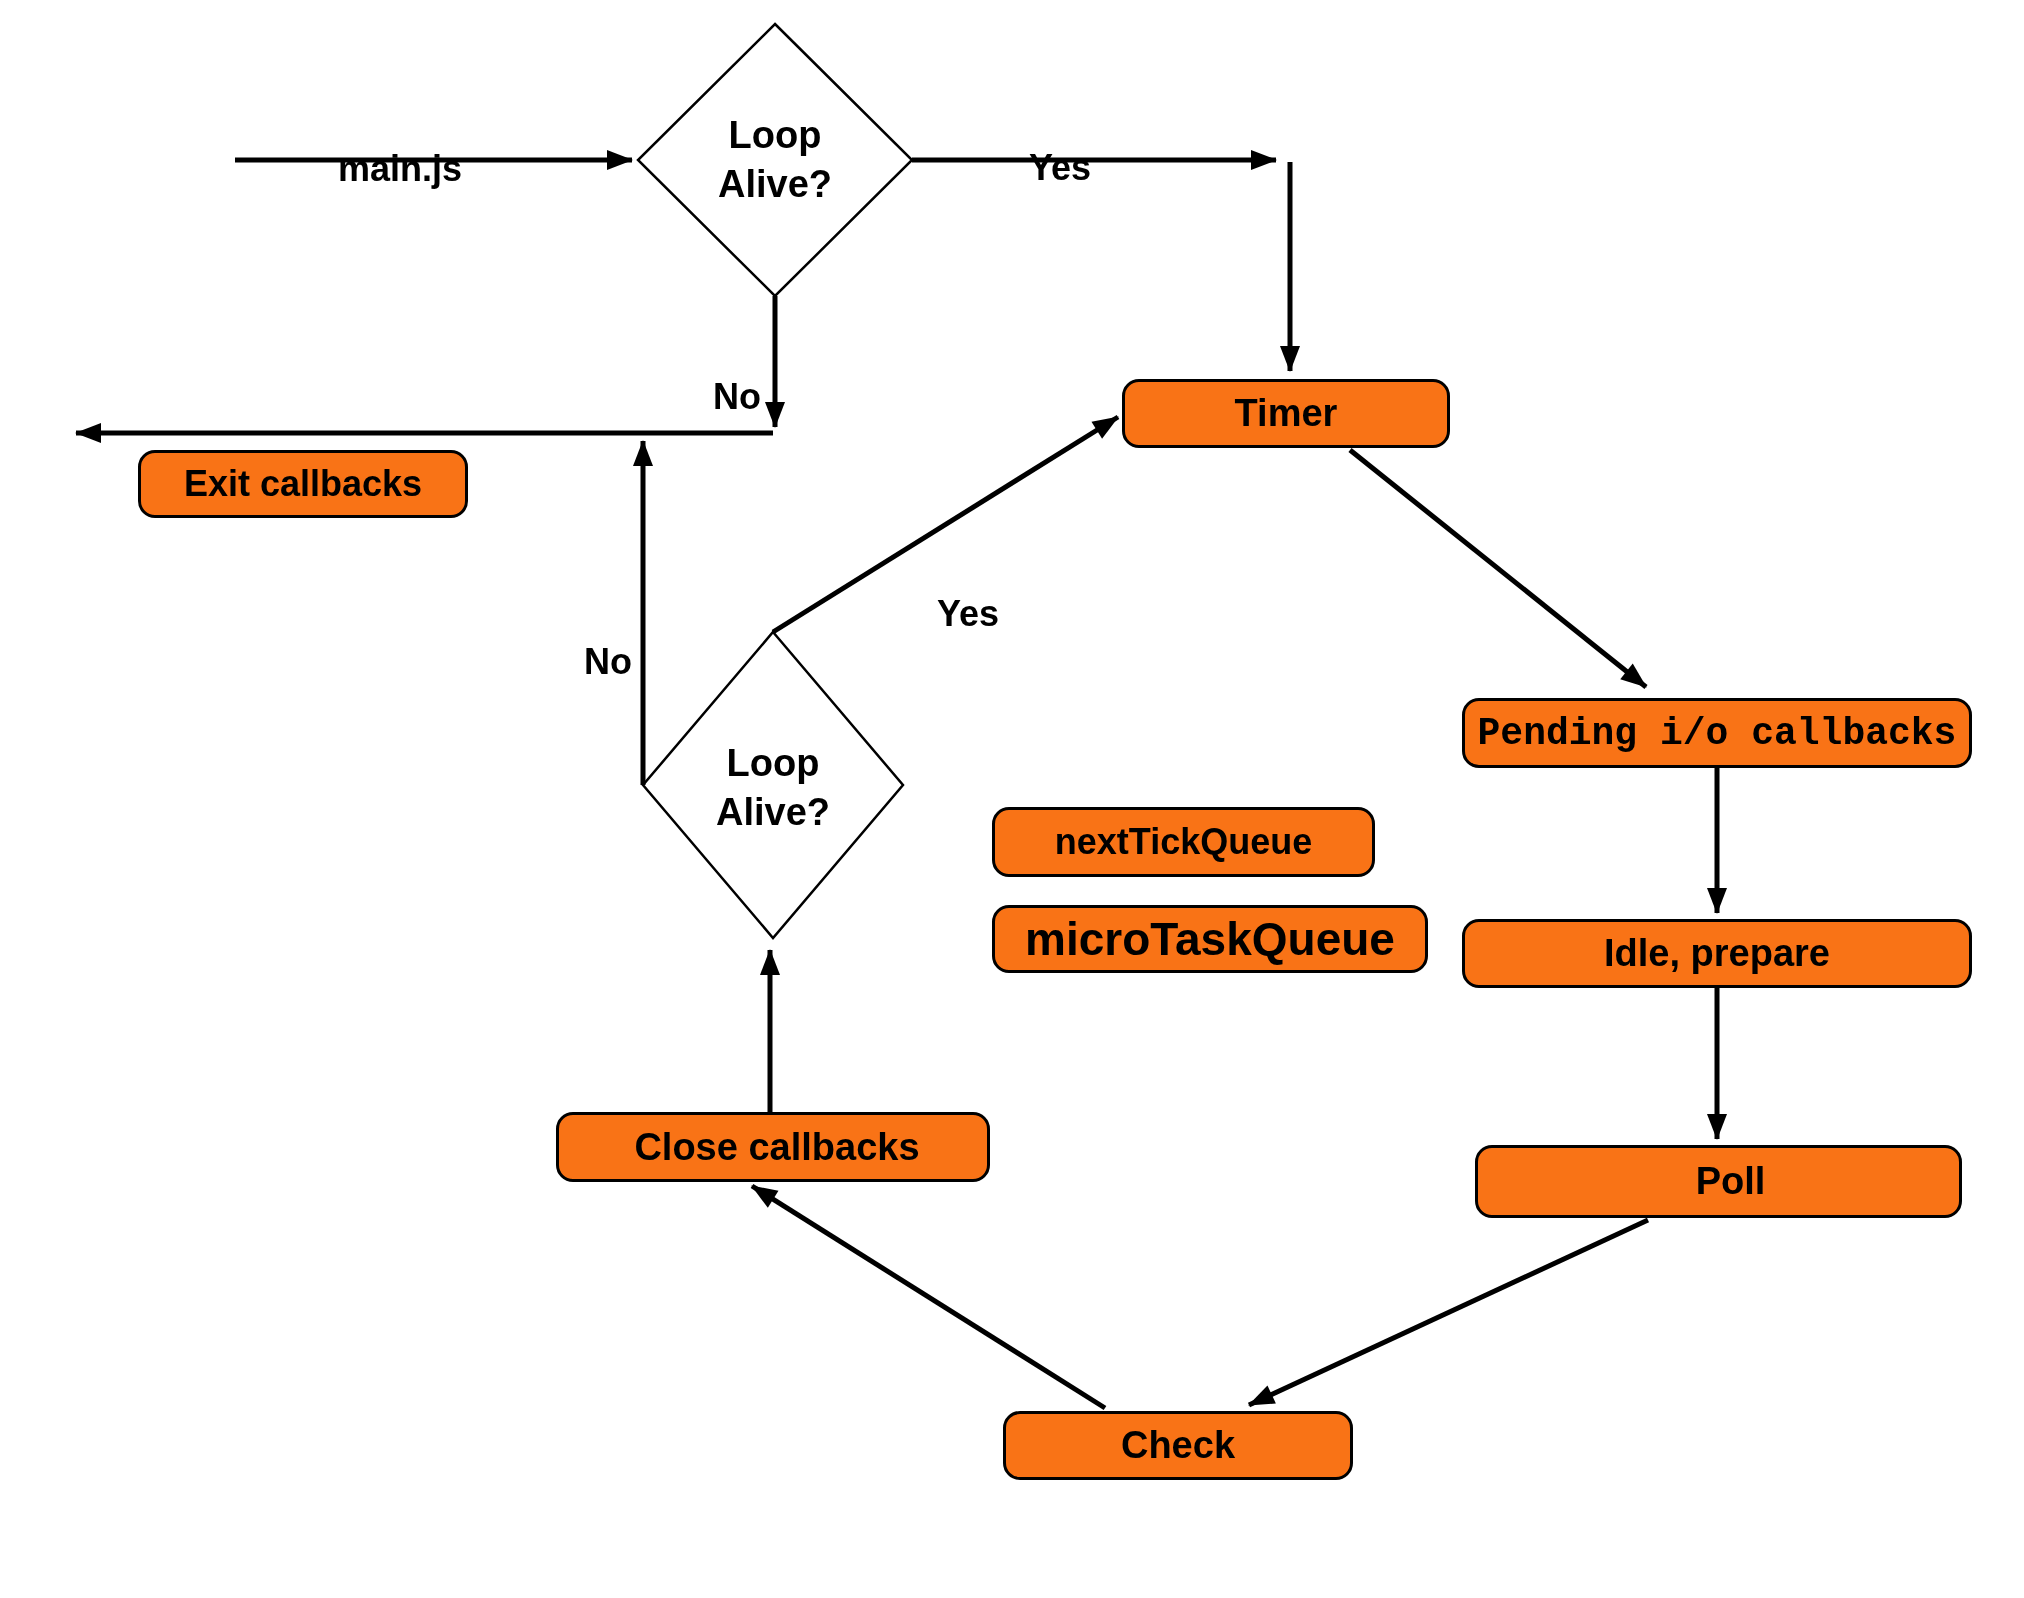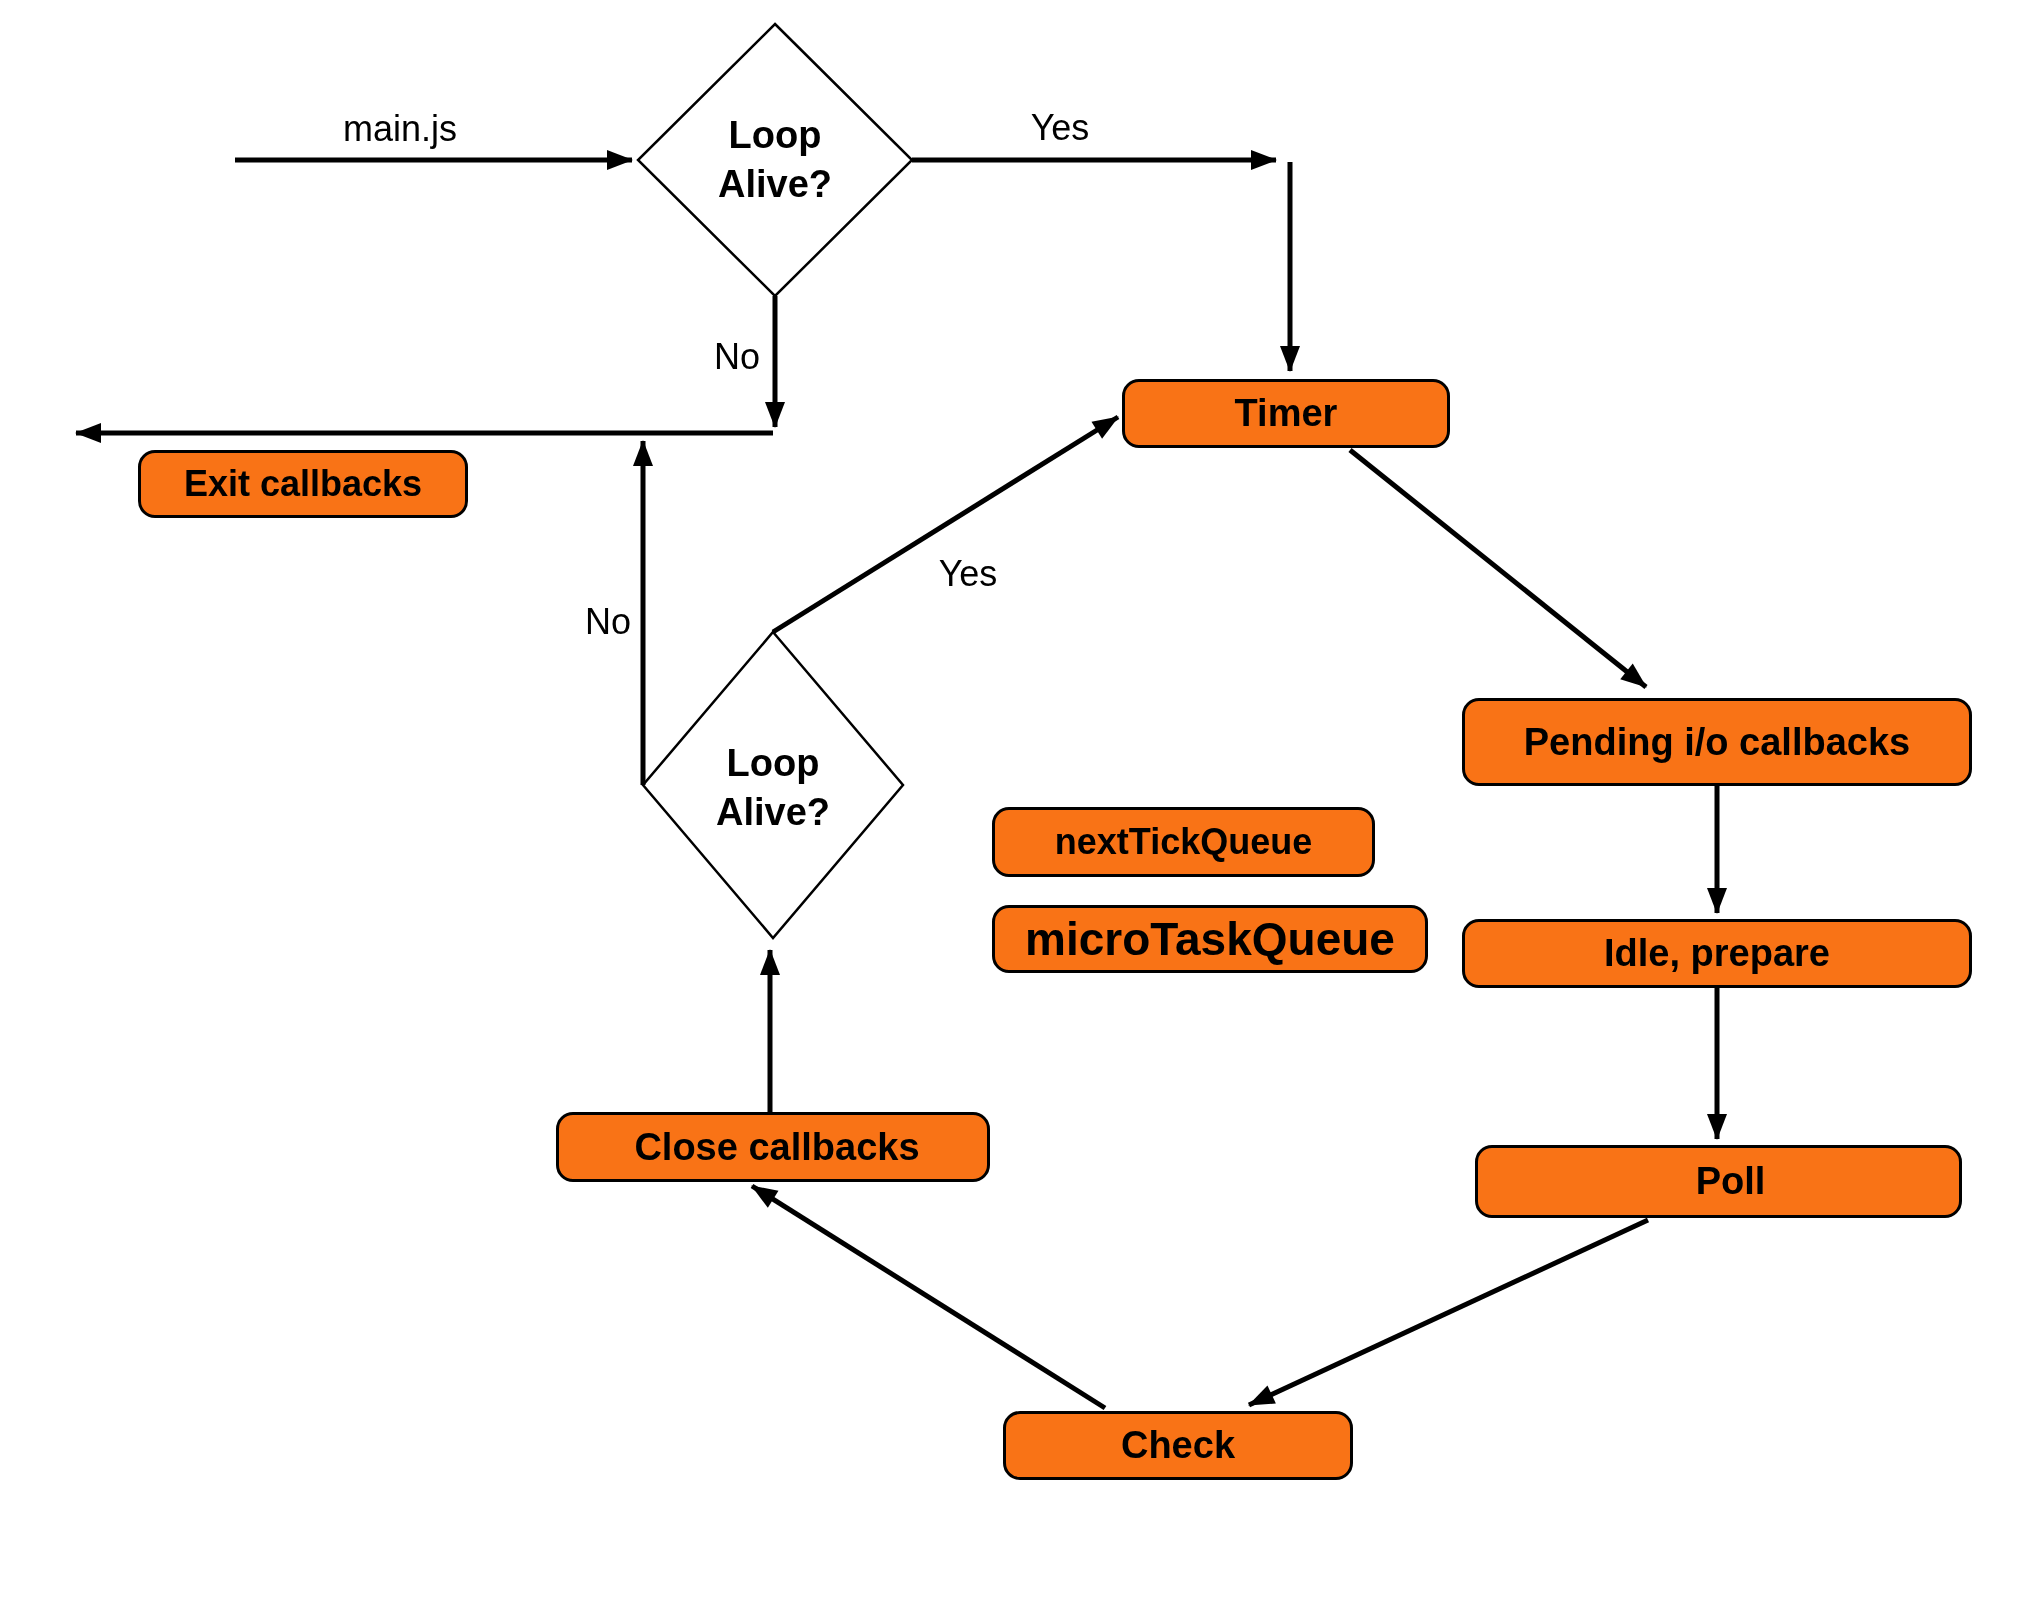--- a/index.html
+++ b/index.html
@@ -73,24 +73,25 @@
     font-weight: bold;
     color: #000;
     white-space: pre-line;
     line-height: 1.3;
     z-index: 4;
   }
   .edge-label {
     position: absolute;
     transform: translate(-50%, -50%);
     font-size: 36px;
-    font-weight: normal;
+    font-weight: bold;
     color: #000;
     white-space: nowrap;
     z-index: 4;
+    margin-top: 40px;
   }
 </style>
 </head>
 <body>
 
 <div id="canvas">
 
 
   <svg id="edges-layer" width="2024" height="1598" viewBox="0 0 2024 1598">
     <defs>
@@ -125,21 +126,21 @@
 
     <line x1="1105" y1="1408" x2="752" y2="1186" marker-end="url(#arrow)"></line>
 
     <line x1="770" y1="1112" x2="770" y2="950" marker-end="url(#arrow)"></line>
   </svg>
 
   <div class="node" style="left:1122px; top:379px; width:328px; height:69px;">
     <span>Timer</span>
   </div>
 
-  <div class="node" style="left:1462px; top:698px; width:510px; height:88px;">
+  <div class="node" style="left:1462px; top:698px; width:510px; height:70px;font-family:Liberation Mono, monospace;">
     <span>Pending i/o callbacks</span>
   </div>
 
   <div class="node" style="left:1462px; top:919px; width:510px; height:69px;justify-content:center;">
     <span>Idle, prepare</span>
   </div>
 
   <div class="node" style="left:1475px; top:1145px; width:487px; height:73px;padding-left:24px;">
     <span>Poll</span>
   </div>

